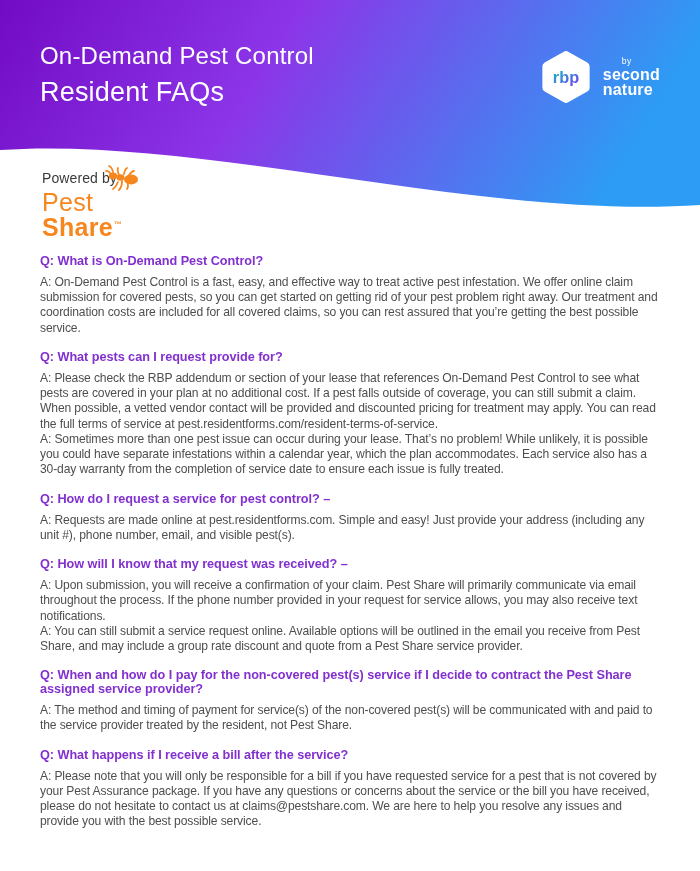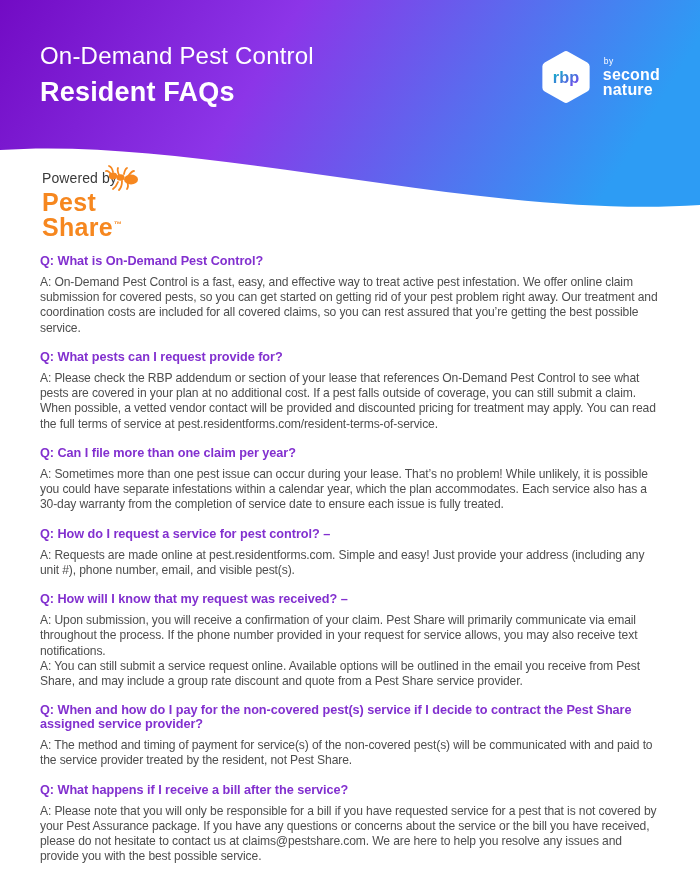--- a/index.html
+++ b/index.html
@@ -8,33 +8,33 @@
     background: #ffffff;
     font-family: "Liberation Sans", sans-serif;
   }
   body { min-height: 871px; position: relative; overflow-x: hidden; }
 
   
   .hero { position: relative; height: 218px; }
   .hero-bg { position: absolute; inset: 0; width: 100%; height: 100%; display: block; }
   .hero-text { position: absolute; left: 40px; top: 42px; }
   .title1 { color: #ffffff; font-size: 24px; font-weight: 400; letter-spacing: 0.2px; }
-  .title2 { color: #ffffff; font-size: 27px; font-weight: 700; margin-top: 7px; letter-spacing: 0.2px; }
+  .title2 { color: #ffffff; font-size: 27px; font-weight: 400; margin-top: 7px; letter-spacing: 0.2px; }
 
   .rbp { position: absolute; top: 50px; right: 40px; display: flex; align-items: center; gap: 10px; }
   .rbp-badge { display: block; }
   .sn { color: #ffffff; font-size: 16px; font-weight: 700; line-height: 0.95; letter-spacing: 0.2px; }
-  .sn-by { display: block; font-size: 8.5px; font-weight: 400; margin-bottom: 2px; margin-left: 1px; letter-spacing: 0.4px; }
+  .sn-by { display: block; font-size: 8.5px; font-weight: 400; margin-bottom: 2px; margin-left: 19px; letter-spacing: 0.4px; }
   .sn-top, .sn-bottom { display: block; }
 
   
   .powered { position: absolute; left: 42px; top: 170px; }
   .powered-label { font-size: 14px; color: #3a3a3a; letter-spacing: 0.1px; }
   .bug { position: absolute; left: 62px; top: -8px; }
-  .ps-top { font-size: 25px; font-weight: 700; color: #f6871f; line-height: 1.0; margin-top: 4px; letter-spacing: 0.3px; }
+  .ps-top { font-size: 25px; font-weight: 400; color: #f6871f; line-height: 1.0; margin-top: 4px; letter-spacing: 0.3px; }
   .ps-bottom { font-size: 25px; font-weight: 800; color: #f6871f; line-height: 1.0; letter-spacing: 0.3px; }
   .tm { font-size: 8px; vertical-align: super; font-weight: 700; margin-left: 1px; }
 
   
   .faqs { padding: 36px 40px 14px 40px; }
   .faq .q {
     color: #8230cf;
     font-size: 12.7px;
     font-weight: 700;
     margin: 14px 0 7px 0;
@@ -118,21 +118,20 @@
       <h3 class="q">Q: What is On-Demand Pest Control?</h3>
       <p class="a">A: On-Demand Pest Control is a fast, easy, and effective way to treat active pest infestation. We offer online claim submission for covered pests, so you can get started on getting rid of your pest problem right away. Our treatment and coordination costs are included for all covered claims, so you can rest assured that you’re getting the best possible service.</p>
     </section>
 
     <section class="faq">
       <h3 class="q">Q: What pests can I request provide for?</h3>
       <p class="a">A: Please check the RBP addendum or section of your lease that references On-Demand Pest Control to see what pests are covered in your plan at no additional cost. If a pest falls outside of coverage, you can still submit a claim. When possible, a vetted vendor contact will be provided and discounted pricing for treatment may apply. You can read the full terms of service at pest.residentforms.com/resident-terms-of-service.</p>
     </section>
 
     <section class="faq">
-      <h3 class="q">Q: Can I file more than one claim per year?</h3>
       <p class="a">A: Sometimes more than one pest issue can occur during your lease. That’s no problem! While unlikely, it is possible you could have separate infestations within a calendar year, which the plan accommodates. Each service also has a 30-day warranty from the completion of service date to ensure each issue is fully treated.</p>
     </section>
 
     <section class="faq">
       <h3 class="q">Q: How do I request a service for pest control? –</h3>
       <p class="a">A: Requests are made online at pest.residentforms.com. Simple and easy! Just provide your address (including any unit #), phone number, email, and visible pest(s).</p>
     </section>
 
     <section class="faq">
       <h3 class="q">Q: How will I know that my request was received? –</h3>

